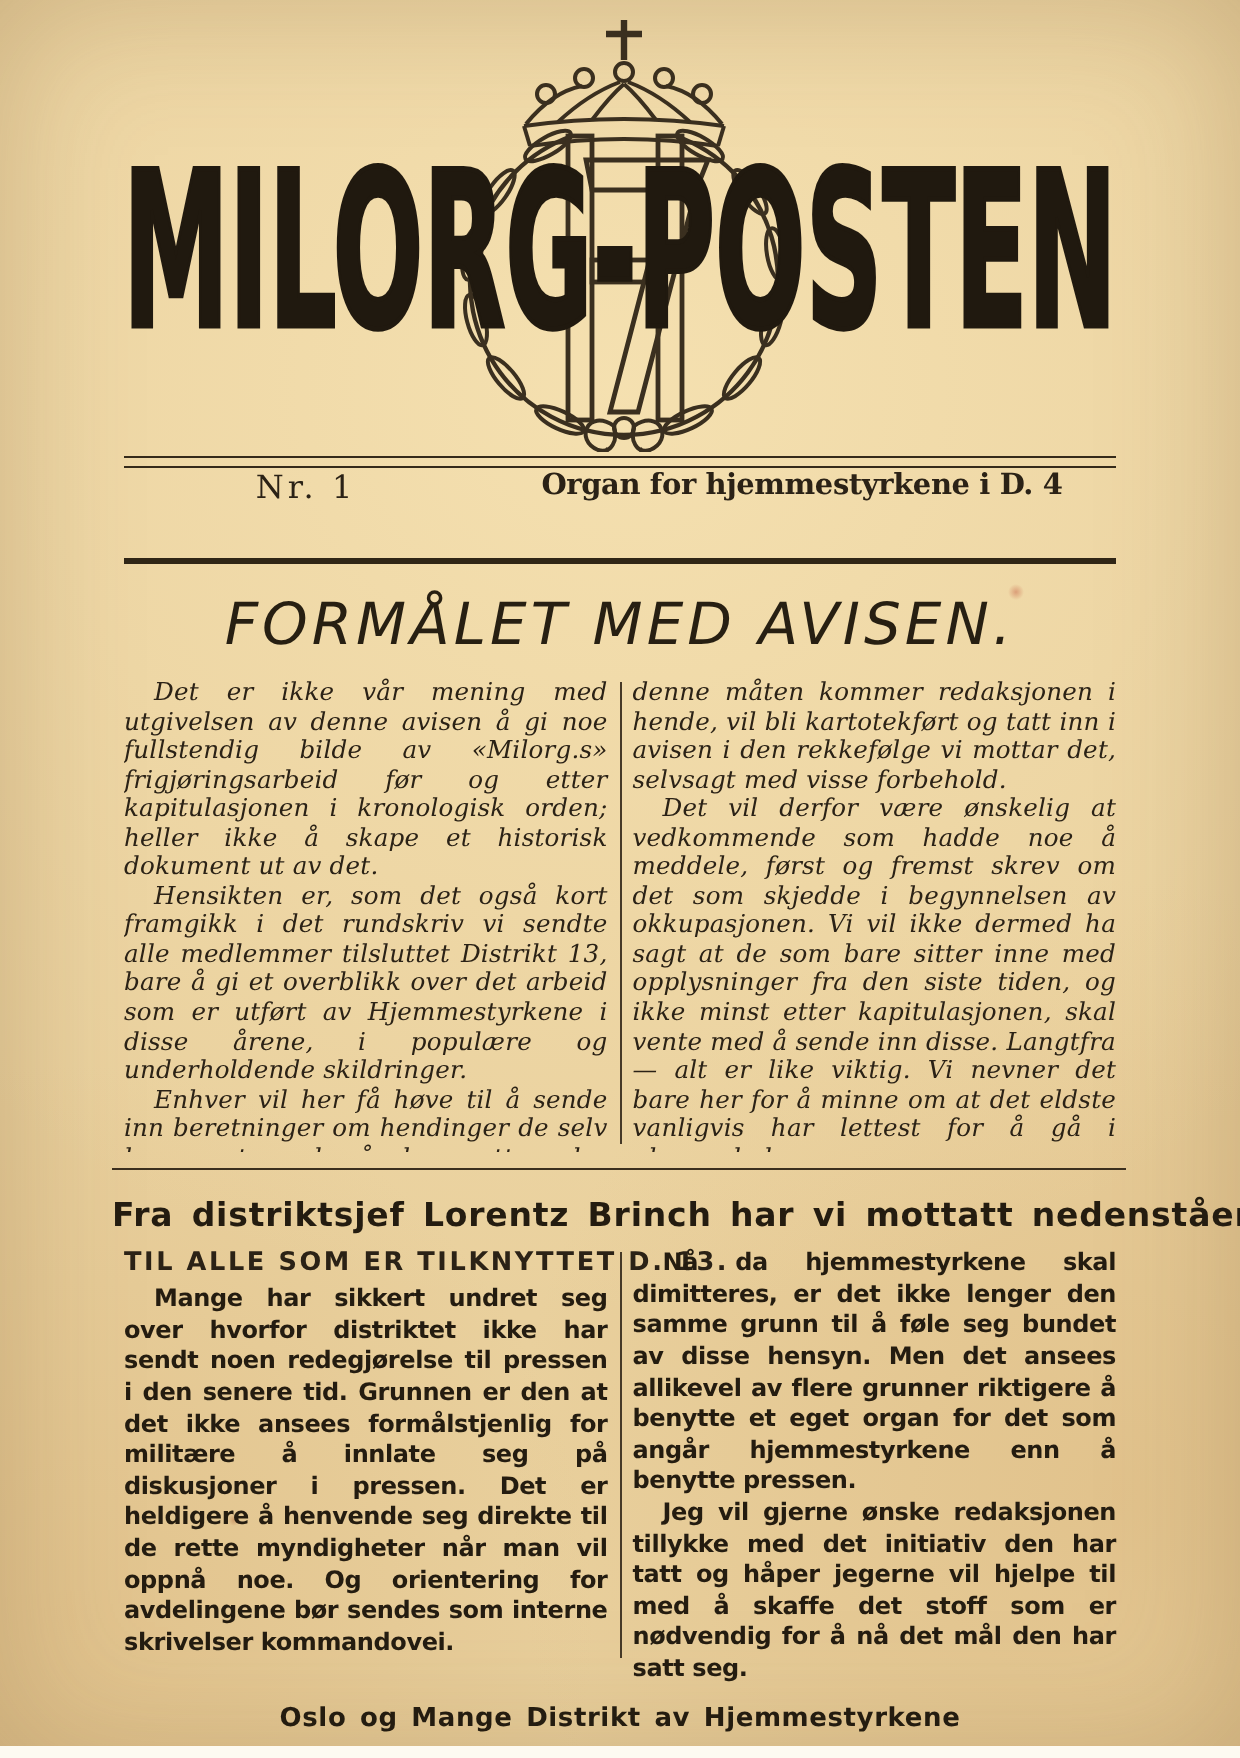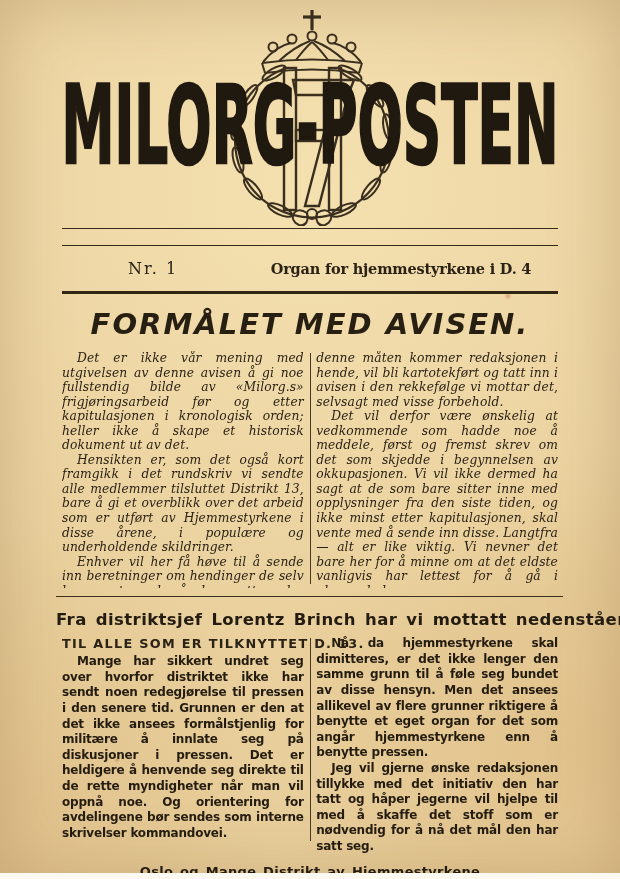--- a/index.html
+++ b/index.html
@@ -23,35 +23,35 @@
   .masthead{display:block;width:620px;height:226px;}
   .crest{stroke:#3a2f1f;fill:none;stroke-width:2;}
   .masthead-title{
     font-family:"DejaVu Sans", sans-serif;
     font-weight:bold;
     fill:#20190f;stroke:#20190f;stroke-width:2.6px;
   }
   
   .banner{margin:2px 62px 0 62px;border-top:1.5px solid #352a1a;}
   .banner-box{
-    margin-top:16px;
+    margin-top:4px;
     border-top:1.5px solid #352a1a;
     border-bottom:3px solid #302616;
-    display:flex;align-items:center;min-height:45px;
+    display:flex;align-items:flex-start;min-height:45px;
   }
   .banner-cell{display:flex;align-items:center;justify-content:center;white-space:nowrap;}
   .cell-issue{width:182px;font-size:16px;letter-spacing:2px;}
   .cell-organ{flex:1;font-weight:bold;font-size:14.5px;letter-spacing:-.2px;}
   .cell-date{width:88px;font-size:15px;letter-spacing:1px;}
   .vdiv{width:2px;border-left:1.5px solid #352a1a;border-right:1.5px solid #352a1a;margin:0 1px;}
   
   .headline{
     margin:13px 0 10px 0;text-align:center;
     font-family:"DejaVu Sans", sans-serif;
-    font-style:italic;font-weight:bold;
+    font-style:italic;font-weight:normal;
     font-size:29px;letter-spacing:2px;color:#271f12;
   }
   .cols{display:flex;margin:0 62px;height:237px;overflow:hidden;}
   .col{flex:1;min-width:0;}
   .col-rule{width:1.5px;background:#463927;margin:2px 5px 4px 6px;flex:none;}
   .col-rule.short{margin-bottom:14px;}
   .lead-col p{
     margin:0;font-style:italic;
     font-size:12.3px;line-height:14.55px;
     text-align:justify;text-indent:15px;

